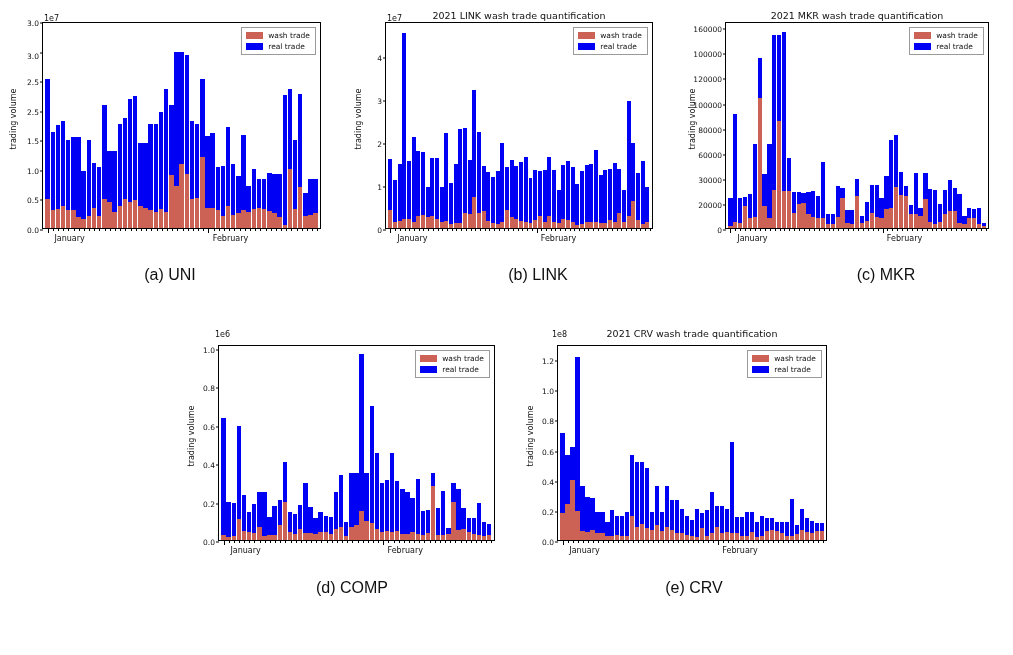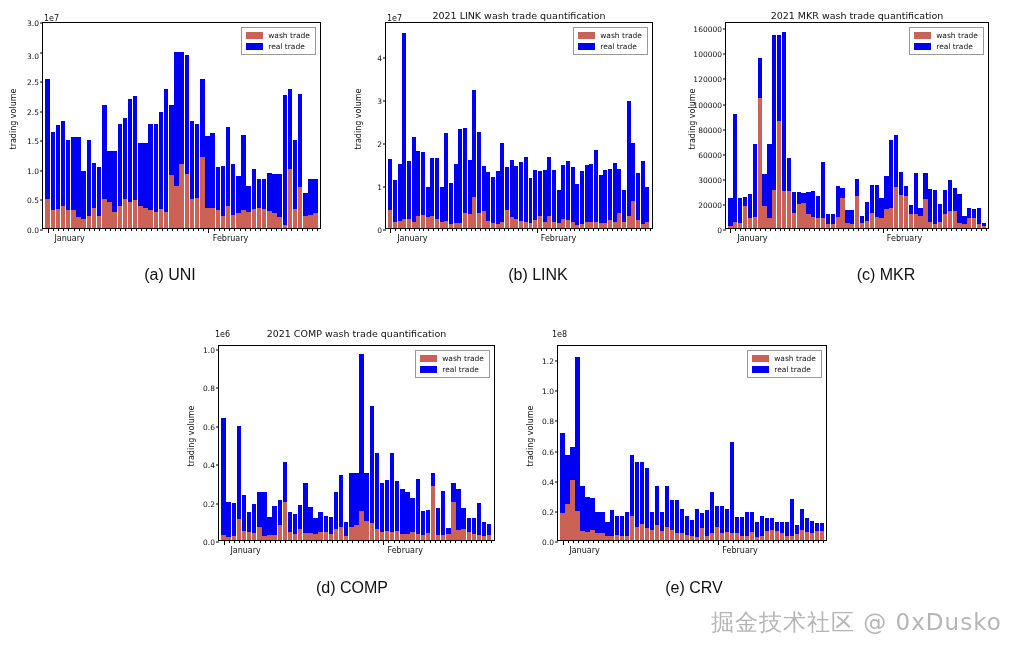--- a/index.html
+++ b/index.html
@@ -1057,21 +1057,20 @@
               <span class="legend-label">wash trade</span>
             </div>
             <div class="legend-row">
               <span class="swatch sw-real"></span>
               <span class="legend-label">real trade</span>
             </div>
           </div>
         </div>
       </div>
       <div class="panel" style="left: 158px; top: 328px; width: 347px; height: 256px;">
-        <div class="panel-title" style="left: 60px; width: 277px; top: 0px;">2021 COMP wash trade quantification</div>
         <div class="offset-text" style="left: 57px; top: 2px;">1e6</div>
         <div class="ylabel" style="left: 8px; top: 109px; width: 50px; text-align: center; transform: rotate(-90deg);">trading volume</div>
         <div class="plotbox" style="left: 60px; top: 17px; width: 277px; height: 196px;">
           <div class="ytick" style="top: 196px;">0.0</div>
           <div class="ytickmark" style="top: 196px;"></div>
           <div class="ytick" style="top: 157.569px;">0.2</div>
           <div class="ytickmark" style="top: 157.569px;"></div>
           <div class="ytick" style="top: 119.137px;">0.4</div>
           <div class="ytickmark" style="top: 119.137px;"></div>
           <div class="ytick" style="top: 80.7059px;">0.6</div>
@@ -1357,20 +1356,21 @@
               <span class="legend-label">wash trade</span>
             </div>
             <div class="legend-row">
               <span class="swatch sw-real"></span>
               <span class="legend-label">real trade</span>
             </div>
           </div>
         </div>
       </div>
       <div class="panel" style="left: 497px; top: 328px; width: 340px; height: 256px;">
+        <div class="panel-title" style="left: 60px; width: 270px; top: 0px;">2021 CRV wash trade quantification</div>
         <div class="offset-text" style="left: 55px; top: 2px;">1e8</div>
         <div class="ylabel" style="left: 8px; top: 109px; width: 50px; text-align: center; transform: rotate(-90deg);">trading volume</div>
         <div class="plotbox" style="left: 60px; top: 17px; width: 270px; height: 196px;">
           <div class="ytick" style="top: 196px;">0.0</div>
           <div class="ytickmark" style="top: 196px;"></div>
           <div class="ytick" style="top: 165.846px;">0.2</div>
           <div class="ytickmark" style="top: 165.846px;"></div>
           <div class="ytick" style="top: 135.692px;">0.4</div>
           <div class="ytickmark" style="top: 135.692px;"></div>
           <div class="ytick" style="top: 105.538px;">0.6</div>
@@ -1666,15 +1666,14 @@
       </div>
     </div>
 
   <div class="subcap" style="left:170px;top:266px;">(a) UNI</div>
   <div class="subcap" style="left:538px;top:266px;">(b) LINK</div>
   <div class="subcap" style="left:886px;top:266px;">(c) MKR</div>
   <div class="subcap" style="left:352px;top:579px;">(d) COMP</div>
   <div class="subcap" style="left:694px;top:579px;">(e) CRV</div>
 
 
-  <div class="watermark" style="left:711px;top:607px;">掘金技术社区 @ 0xDusko</div>
 
 </div>
 
 </body></html>

